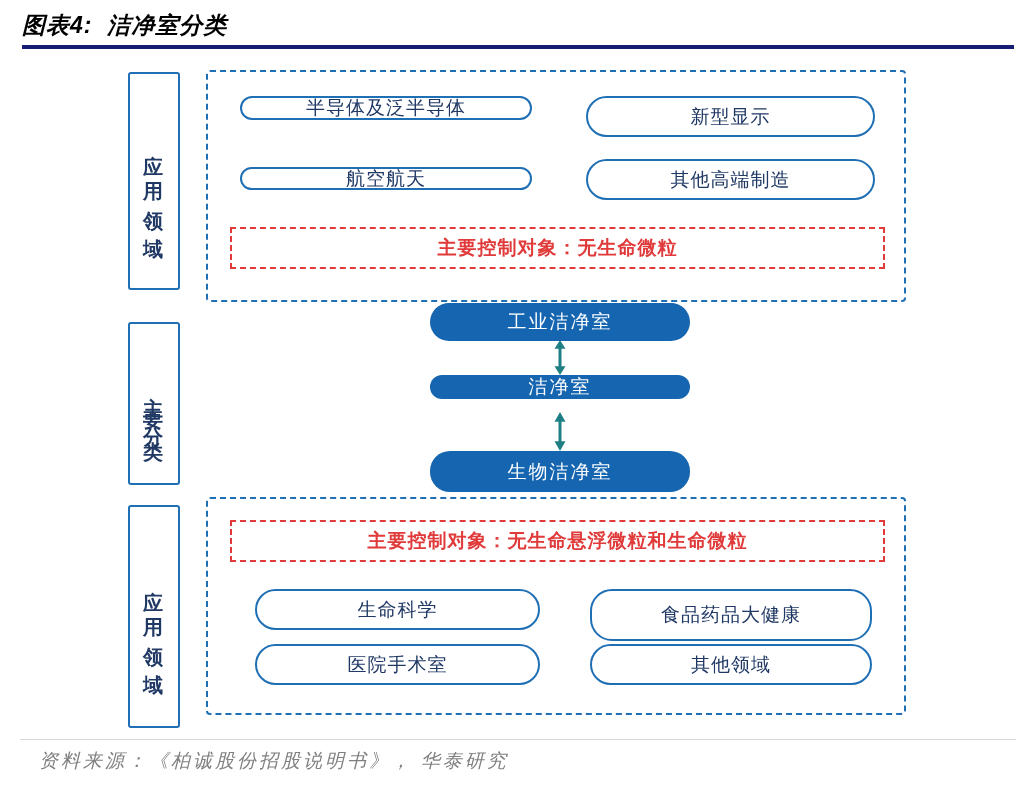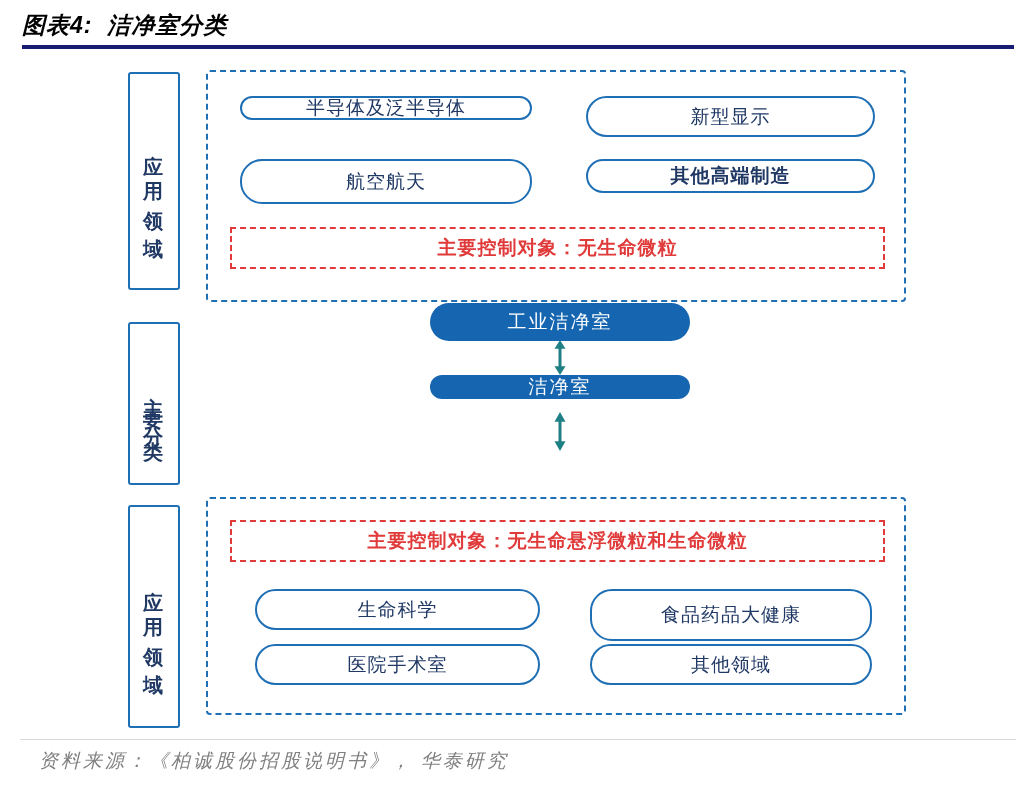--- a/index.html
+++ b/index.html
@@ -158,41 +158,42 @@
     <span>主要分类</span>
   </div>
   <div class="side-box side-box-bottom">
     <span>应用领域</span>
   </div>
 
   <div class="dashed-area dashed-area-top"></div>
 
   <div class="pill" style="left:240px; top:96px; width:292px; height:24px;">半导体及泛半导体</div>
   <div class="pill" style="left:586px; top:96px; width:289px; height:41px;">新型显示</div>
-  <div class="pill" style="left:240px; top:159px; width:292px; height:45px;">航空航天</div>
-  <div class="pill" style="left:586px; top:159px; width:289px; height:34px;font-weight:bold;">其他高端制造</div>
+  <div class="pill" style="left:240px; top:167px; width:292px; height:23px;">航空航天</div>
+  <div class="pill" style="left:586px; top:159px; width:289px; height:41px;">其他高端制造</div>
 
   <div class="red-note" style="left:230px; top:227px; width:655px; height:42px;">主要控制对象：无生命微粒</div>
 
   <div class="node" style="left:430px; top:303px; width:260px; height:38px;">工业洁净室</div>
 
   <svg class="arrow arrow-1" viewBox="0 0 16 36" preserveAspectRatio="none">
     <line x1="8" y1="7" x2="8" y2="29"></line>
     <polygon points="8,0 2.5,9 13.5,9"></polygon>
     <polygon points="8,36 2.5,27 13.5,27"></polygon>
   </svg>
 
   <div class="node" style="left:430px; top:375px; width:260px; height:24px;">洁净室</div>
 
   <svg class="arrow arrow-2" viewBox="0 0 16 36" preserveAspectRatio="none">
     <line x1="8" y1="7" x2="8" y2="29"></line>
     <polygon points="8,0 2.5,9 13.5,9"></polygon>
     <polygon points="8,36 2.5,27 13.5,27"></polygon>
   </svg>
 
+  <div class="node" style="left:430px; top:451px; width:260px; height:41px;">生物洁净室</div>
 
   <div class="dashed-area dashed-area-bottom"></div>
 
   <div class="red-note" style="left:230px; top:520px; width:655px; height:42px;">主要控制对象：无生命悬浮微粒和生命微粒</div>
 
   <div class="pill" style="left:255px; top:589px; width:285px; height:41px;">生命科学</div>
   <div class="pill" style="left:590px; top:589px; width:282px; height:52px;">食品药品大健康</div>
   <div class="pill" style="left:255px; top:644px; width:285px; height:41px;">医院手术室</div>
   <div class="pill" style="left:590px; top:644px; width:282px; height:41px;">其他领域</div>
 

